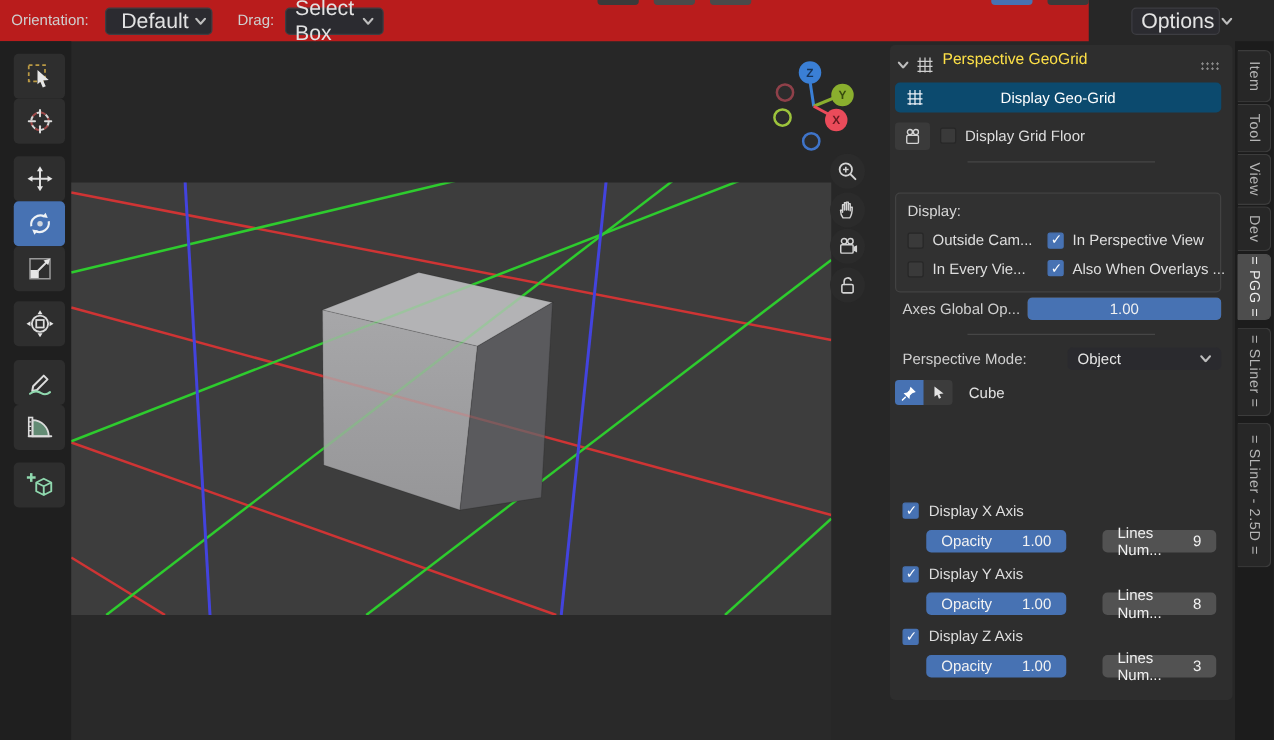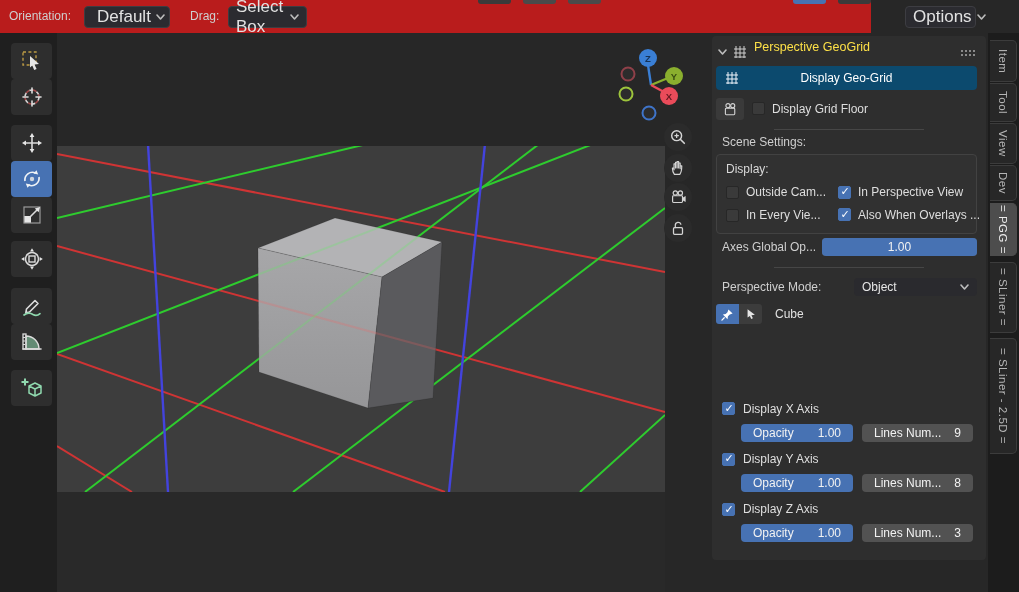--- a/index.html
+++ b/index.html
@@ -48,21 +48,21 @@
   .cb.checked::after { content:"✓"; position:absolute; left:1.5px; top:-1.5px; color:#fff; font-size:11px; }
   .cb-lbl { color:#dedede; white-space:nowrap; }
   .slider { position:relative; height:18px; border-radius:4px; background:#595959; overflow:hidden;
             cursor:ew-resize; }
   .slider .fill { position:absolute; left:0; top:0; bottom:0; background:#4772b3; }
   .slider .s-lbl { position:absolute; left:10px; top:0; line-height:18px; color:#f2f2f2; }
   .slider .s-val { position:absolute; right:10px; top:0; line-height:18px; color:#f2f2f2; }
   .mini-btn { position:absolute; height:18px; border-radius:4px; display:flex; align-items:center;
               justify-content:space-between; padding:0 12px; color:#f2f2f2; cursor:pointer; }
   .mini-btn.blue { background:#4772b3; }
-  .mini-btn.grey { background:#525252; }
+  .mini-btn.grey { background:#525252;margin-left:20px; }
   .drag-dots { position:absolute; right:10px; top:9px; width:16px; height:7px;
                background-image:radial-gradient(#8a8a8a 1px, transparent 1.1px);
                background-size:4px 4px; }
 
   
   #tabstrip { position:absolute; left:988px; top:33px; width:31px; height:559px; background:#1c1c1c; }
   .vtab { position:absolute; left:2px; width:27px; background:#272727; border:1px solid #3c3c3c;
           border-left:none; border-radius:0 5px 5px 0; color:#b5b5b5; font-size:11.5px;
           display:flex; align-items:center; justify-content:center; cursor:pointer; }
   .vtab span { writing-mode:vertical-rl; letter-spacing:.5px; white-space:nowrap; }
@@ -311,21 +311,20 @@
           <circle cx="12.6" cy="5.5" r="2.4" fill="none" stroke="#d4d4d4" stroke-width="1.3"></circle>
           <rect x="4" y="8.6" width="11" height="7.5" rx="1" fill="none" stroke="#d4d4d4" stroke-width="1.3"></rect>
         </svg>
       </div>
       <div class="cb" style="position:absolute;left:40px;top:4px"></div>
       <span class="cb-lbl" style="position:absolute;left:60px;top:4px">Display Grid Floor</span>
     </div>
 
     <div class="separator" style="top:93px"></div>
 
-    <span class="p-row" style="top:99px;left:10px;color:#cfcfcf">Scene Settings:</span>
 
     <div class="p-row" style="top:118px;left:4px;right:9px;height:80px;border:1px solid #424242;border-radius:4px;background:#313131">
       <span style="position:absolute;left:9px;top:7px;color:#d8d8d8">Display:</span>
       <div style="position:absolute;left:9px;top:30px;display:flex;align-items:center;gap:7px">
         <div class="cb"></div>
         <span class="cb-lbl">Outside Cam...</span>
       </div>
       <div style="position:absolute;left:121px;top:30px;display:flex;align-items:center;gap:7px">
         <div class="cb checked"></div>
         <span class="cb-lbl">In Perspective View</span>

